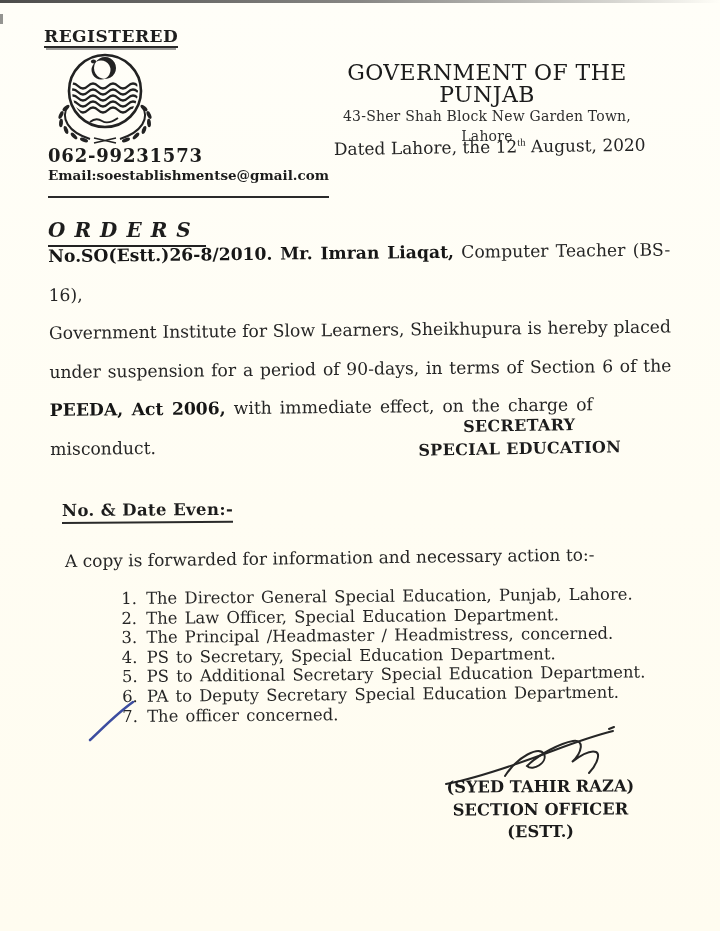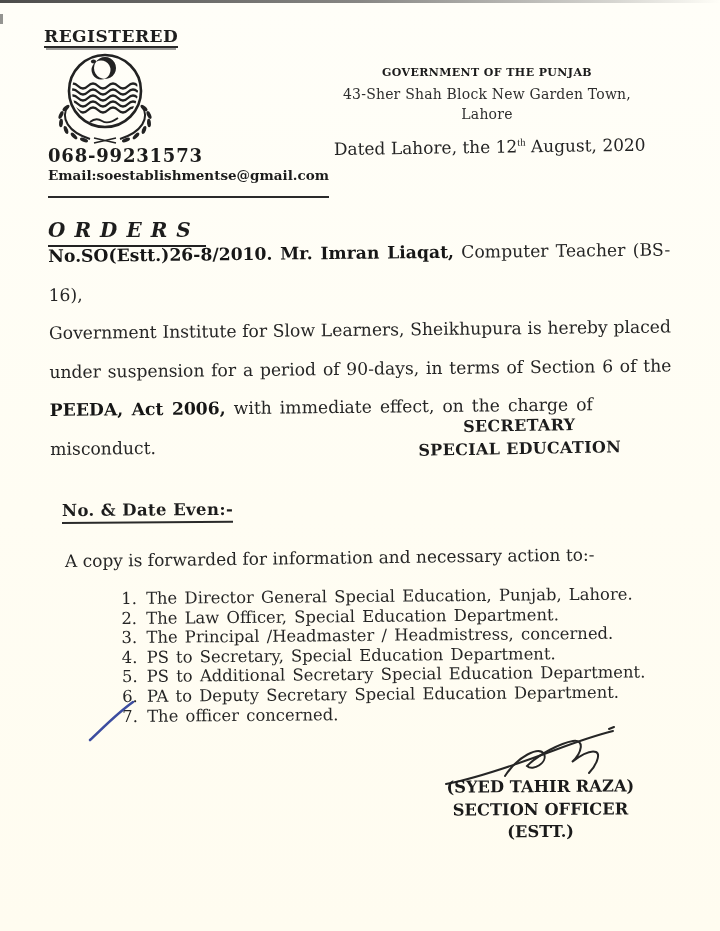--- a/index.html
+++ b/index.html
@@ -15,21 +15,21 @@
     background:linear-gradient(90deg,rgba(45,45,45,.85) 0%,rgba(55,55,55,.6) 50%,rgba(90,90,90,.25) 85%,rgba(90,90,90,0) 100%);}
   .left-speck{top:14px;left:0;width:3px;height:10px;background:rgba(60,60,60,.55);}
   
   .registered{top:26px;left:44px;font-size:17px;font-weight:bold;letter-spacing:.5px;color:#1e1e1e;
     border-bottom:2.5px solid #2a2a2a;padding-bottom:0;box-shadow:0 4px 0 -2px rgba(42,42,42,.45);}
   .crest{top:46px;left:40px;}
   .phone{top:145px;left:48px;font-size:18px;font-weight:bold;letter-spacing:.8px;color:#1c1c1c;}
   .email{top:167px;left:48px;font-size:13.5px;font-weight:bold;color:#1c1c1c;
     border-bottom:2px solid #2a2a2a;padding-bottom:13px;}
   .dept{top:62px;left:322px;width:330px;text-align:center;color:#1b1b1b;}
-  .dept .l1{font-size:11px;font-weight:bold;letter-spacing:.4px;line-height:22px;}
+  .dept .l1{font-size:22px;font-weight:normal;letter-spacing:.4px;line-height:22px;}
   .dept .l2{font-size:16.5px;font-weight:bold;letter-spacing:.4px;line-height:22px;}
   .dept .addr{font-size:14px;font-weight:normal;color:#2e2e2e;line-height:20px;letter-spacing:.2px;}
   .dateline{top:139px;left:334px;font-size:17px;color:#252525;transform:rotate(-.8deg);transform-origin:left bottom;}
   .dateline .sup{font-size:.62em;vertical-align:super;font-family:Liberation Serif, serif;}
   
   .orders{top:198px;left:48px;font-size:20px;font-weight:bold;font-style:italic;letter-spacing:9px;color:#1d1d1d;
     border-bottom:2.5px solid #222;padding:0 6px 3px 0;margin-top:20px;}
   .para{top:237px;left:48px;width:622px;font-size:17.2px;line-height:38.5px;color:#262626;
     transform:rotate(-.6deg);transform-origin:left top;}
   .para .just{text-align:justify;text-align-last:justify;}
@@ -92,21 +92,21 @@
         <ellipse rx="4.2" ry="1.9" transform="translate(109,69) rotate(65)"></ellipse>
         <ellipse rx="4.2" ry="1.9" transform="translate(109,77) rotate(85)"></ellipse>
         <ellipse rx="4.2" ry="1.9" transform="translate(104,84) rotate(110)"></ellipse>
         <ellipse rx="4.2" ry="1.9" transform="translate(96,90) rotate(135)"></ellipse>
         <ellipse rx="4.2" ry="1.9" transform="translate(86,94) rotate(160)"></ellipse>
       </g>
       <path d="M54,97 L76,92 M54,92 L76,97" stroke="#222" stroke-width="1.6"></path>
     </svg>
   </div>
 
-  <div class="abs phone">068-99231573</div>
+  <div class="abs phone">062-99231573</div>
   <div class="abs email">Email:soestablishmentse@gmail.com</div>
 
   <div class="abs dept">
     <div class="l1">GOVERNMENT OF THE PUNJAB</div>
     <div class="addr">43-Sher Shah Block New Garden Town, Lahore</div>
   </div>
 
   <div class="abs dateline"><span>Dated Lahore, the 12</span><span class="sup">th</span><span> August, 2020</span></div>
 
   <div class="abs orders">ORDERS</div>

